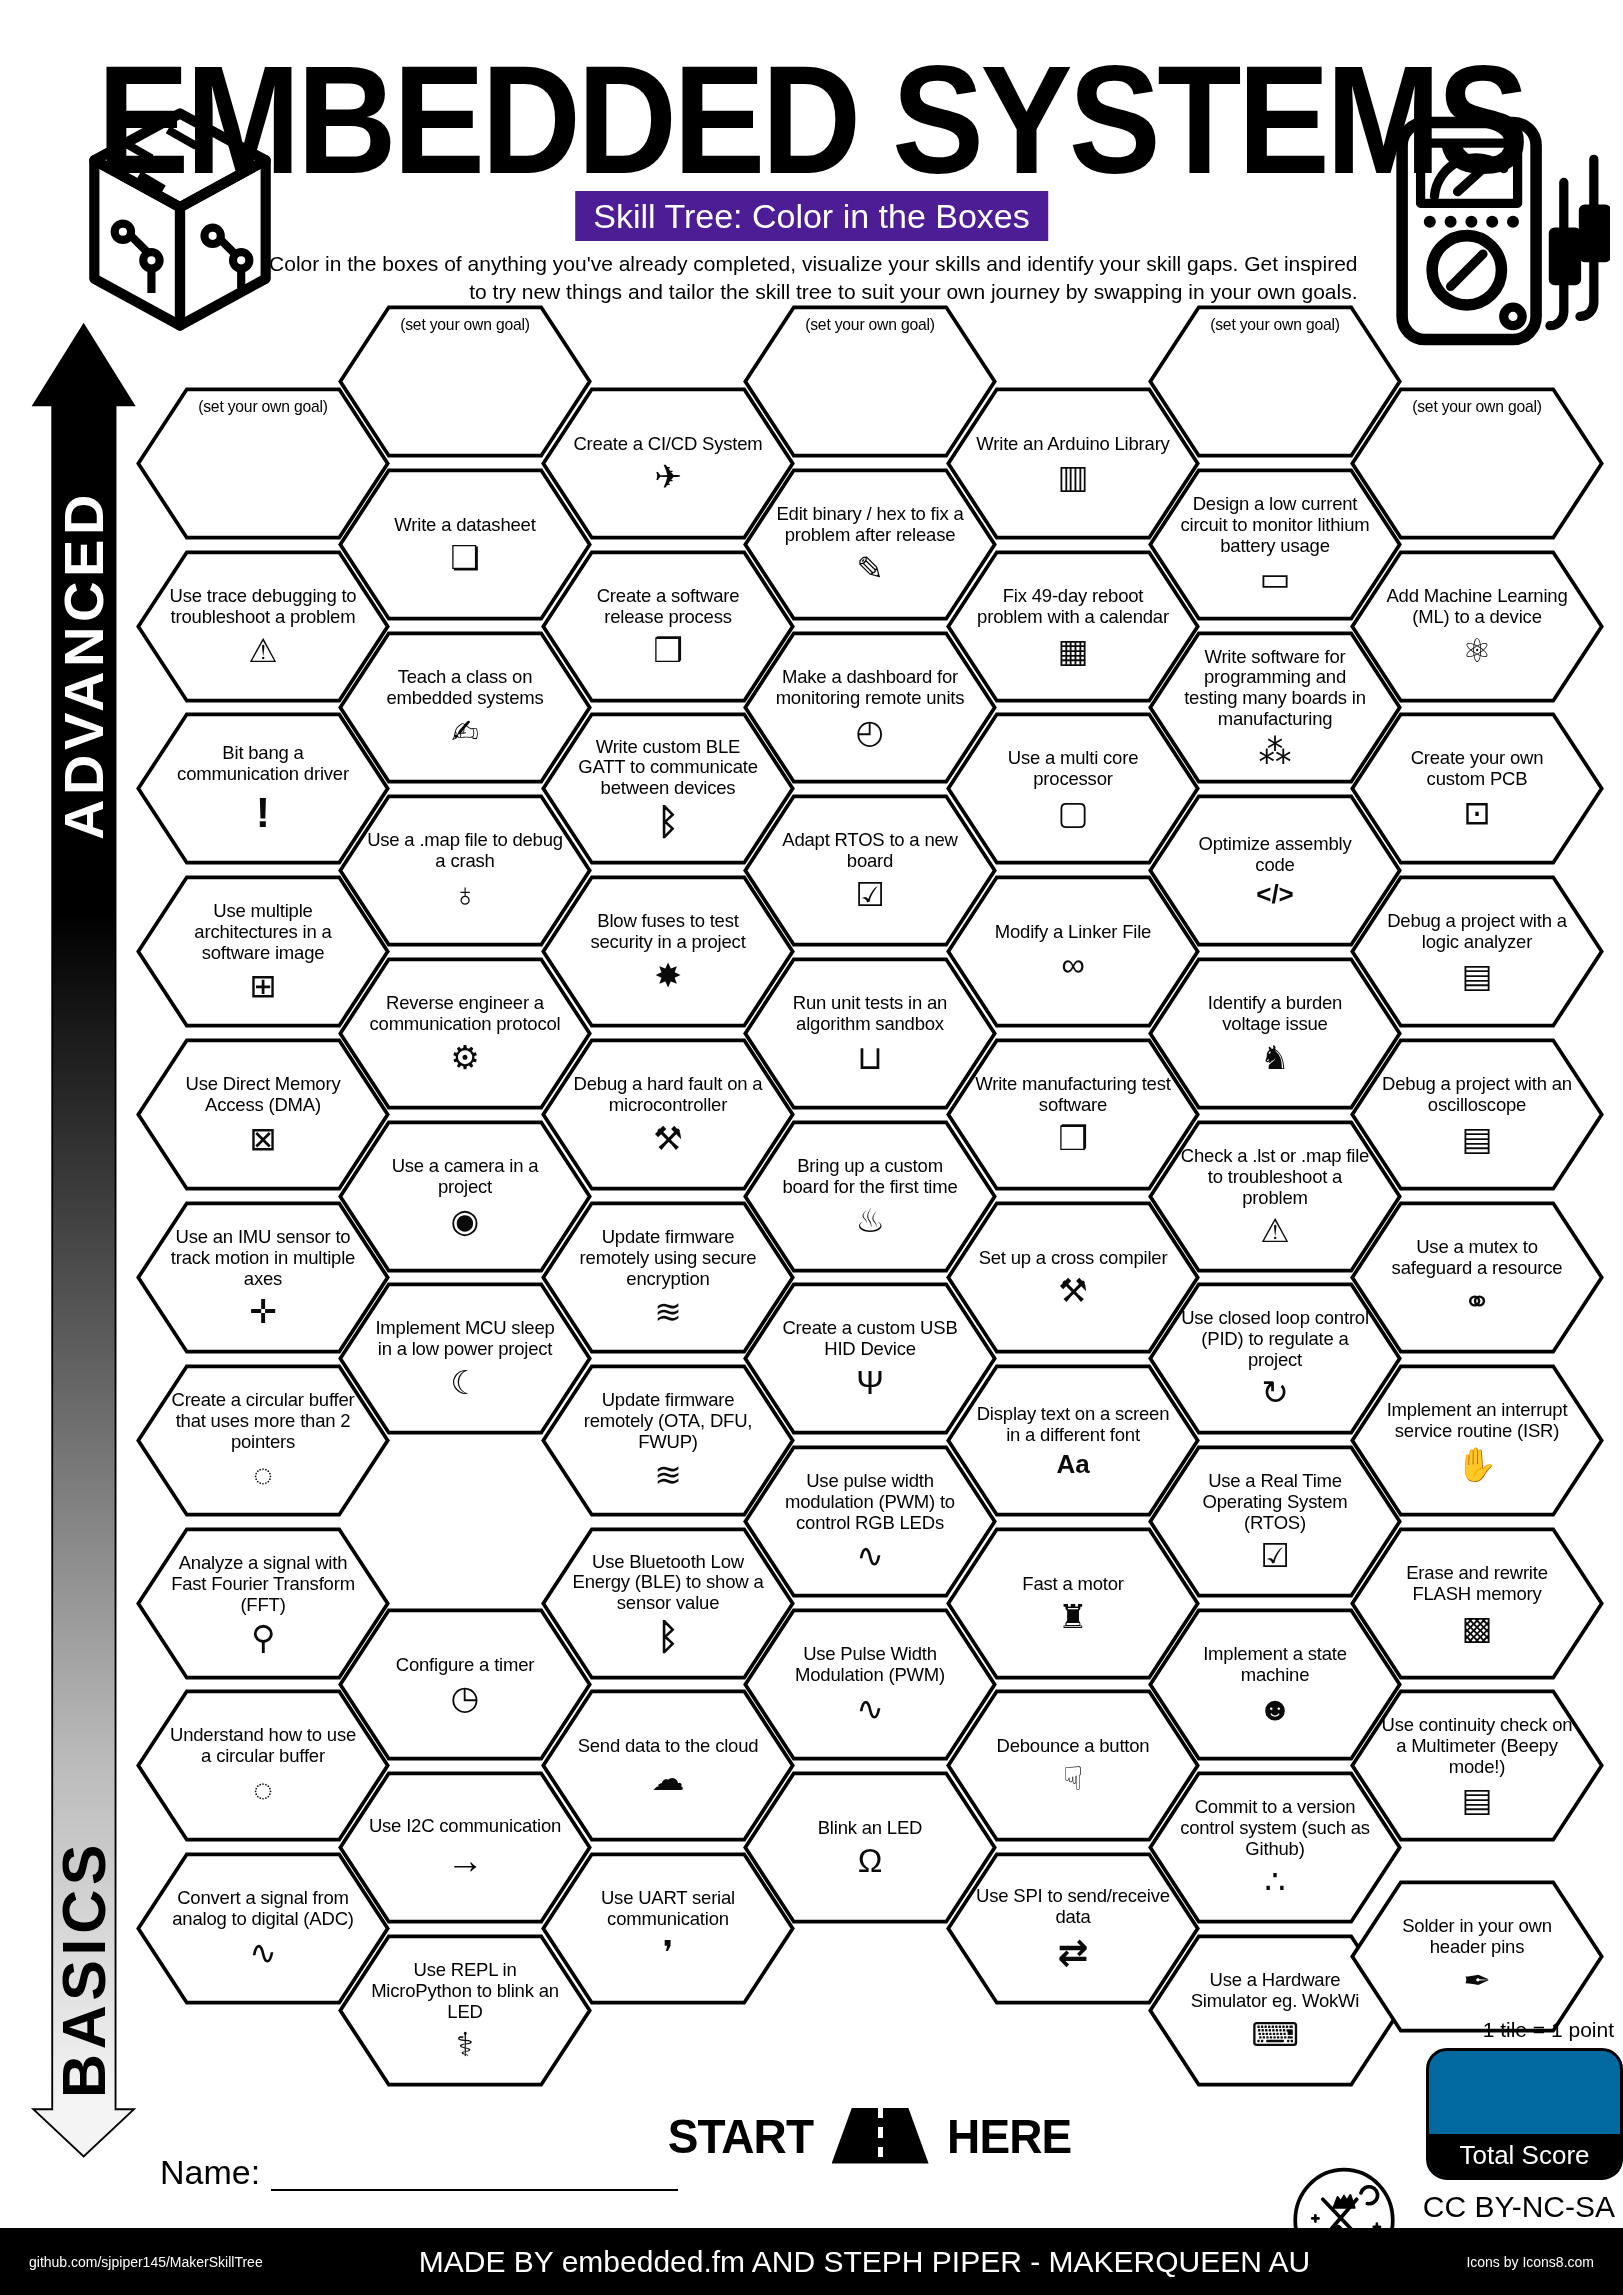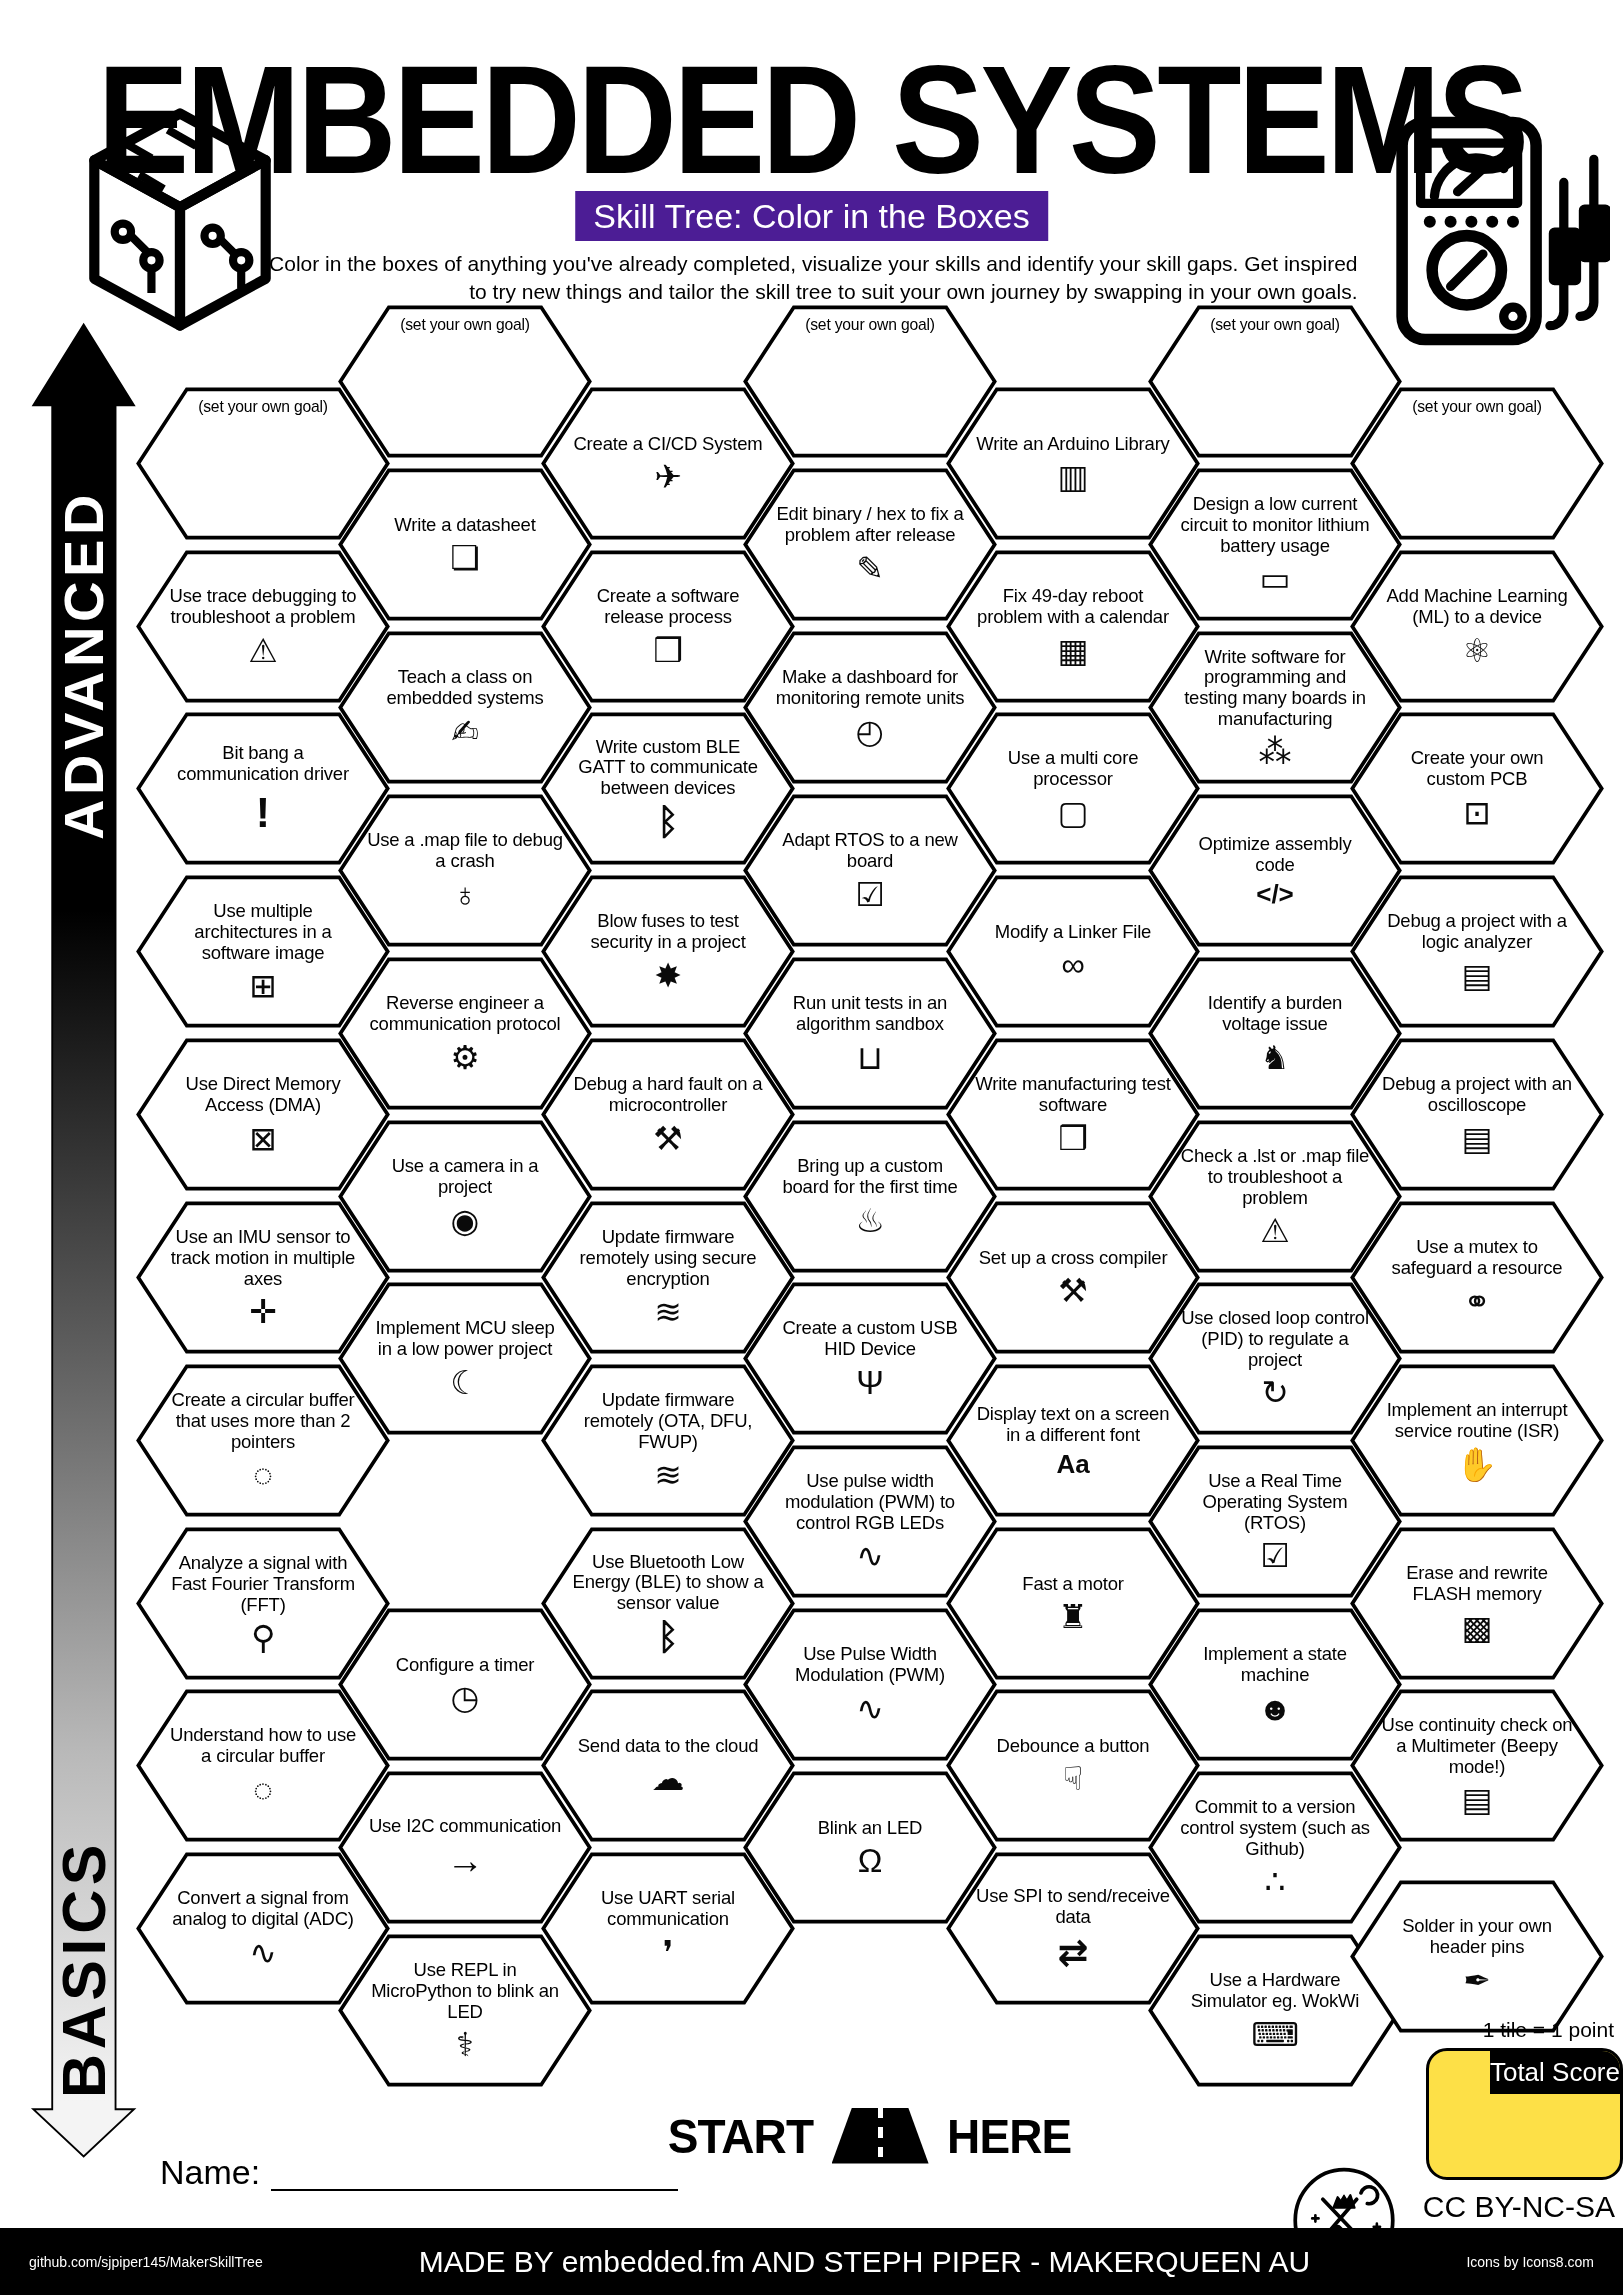--- a/index.html
+++ b/index.html
@@ -53,22 +53,22 @@
              background:repeating-linear-gradient(180deg,#fff 0 10.2px,transparent 10.2px 19.4px);}
 
   
   #name-row{position:absolute;left:160px;top:2153px;display:flex;align-items:center;}
   #name-label{font-size:34px;}
   #name-line{width:407px;border-bottom:2.8px solid #000;height:34px;margin-left:11px;}
 
   
   #tile-note{position:absolute;left:1406px;top:2018px;width:208px;text-align:right;font-size:21px;}
   #score-box{position:absolute;left:1426px;top:2048px;width:191px;height:126px;
-             border:3.2px solid #000;border-radius:21px;overflow:hidden;background:#fde047;
-             display:flex;flex-direction:row;}
+             border:3.2px solid #000;border-radius:21px;overflow:hidden;background:#0369a1;
+             display:flex;flex-direction:column;}
   #score-space{flex:1;}
   #score-band{height:43px;background:#000;color:#fff;display:flex;align-items:center;
               justify-content:center;font-size:26px;}
 
   
   #mq-logo{position:absolute;left:1291px;top:2167px;width:106px;height:107px;}
   #cc-text{position:absolute;left:1402px;top:2190px;width:213px;text-align:right;font-size:30px;}
   #footer{position:absolute;left:0;top:2228px;width:1623px;height:68px;background:#000;
           color:#fff;display:flex;align-items:center;justify-content:space-between;
           padding:0 29px;box-sizing:border-box;}

